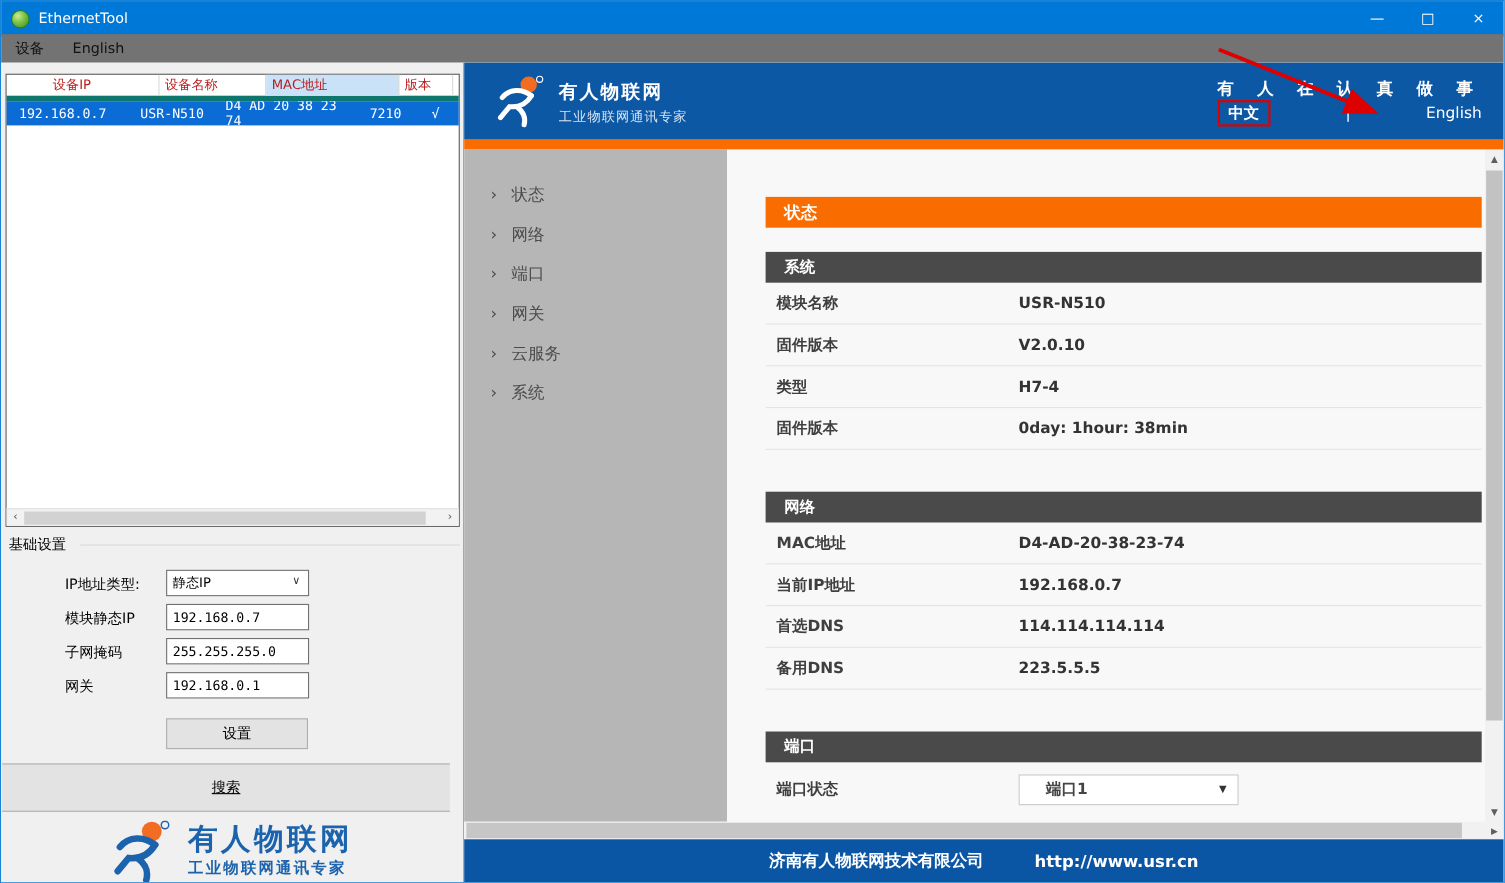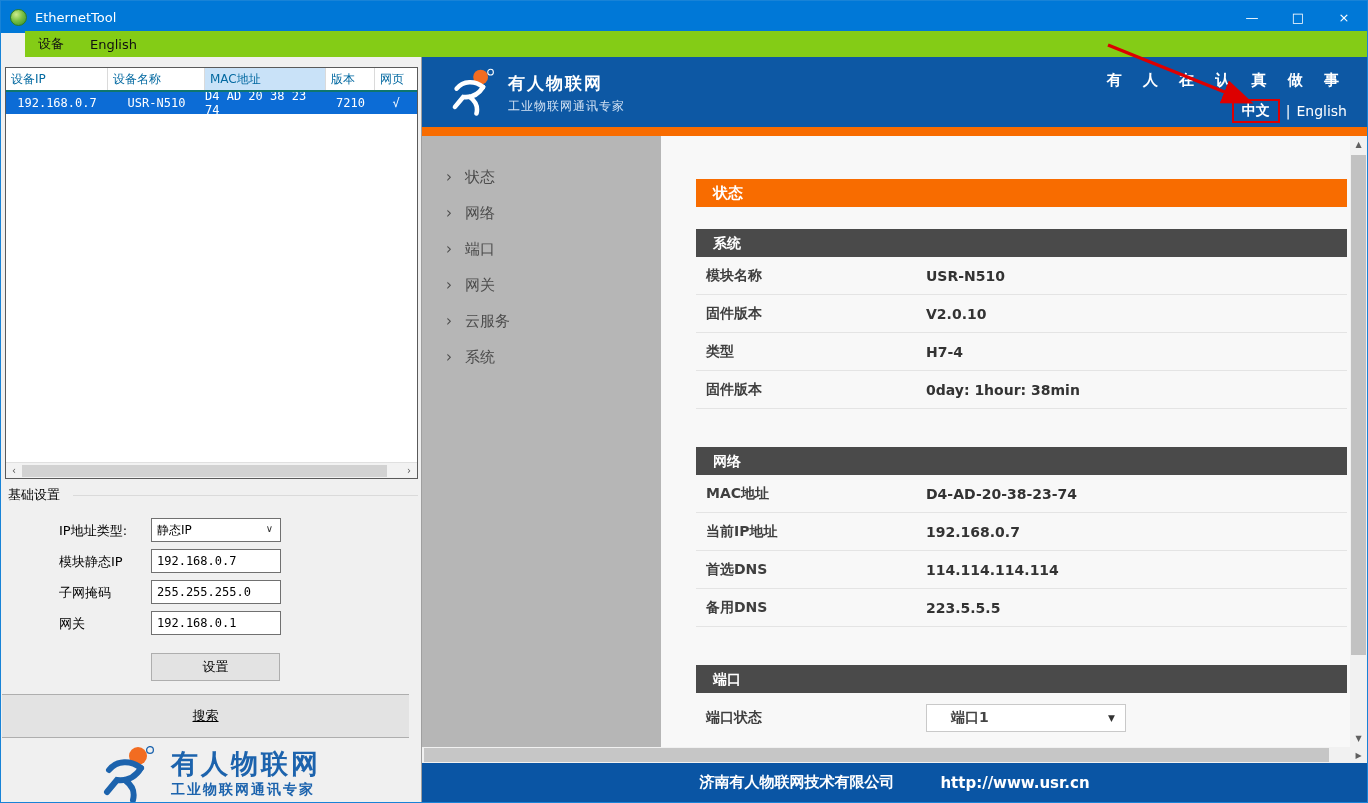--- a/index.html
+++ b/index.html
@@ -8,27 +8,27 @@
 
   
   .titlebar { position:absolute; top:0; left:0; right:0; height:32px; background:#0078d7; display:flex; align-items:center; color:#fff; }
   .app-icon { width:17px; height:17px; border-radius:50%; margin:0 8px 0 9px;
     background:radial-gradient(circle at 35% 30%, #cdeb8e 0%, #7ac143 45%, #2e8b2e 100%); border:1px solid #2e7d1f; }
   .win-title { font-size:13px; }
   .win-controls { margin-left:auto; display:flex; height:30px; }
   .win-btn { width:46px; height:30px; display:flex; align-items:center; justify-content:center; font-size:13px; cursor:default; }
 
   
-  .menubar { position:absolute; top:30px; left:0; right:0; height:26px; background:#84cc16; display:flex; align-items:center; font-size:13px; color:#111;margin-left:24px; }
+  .menubar { position:absolute; top:30px; left:0; right:0; height:26px; background:#737373; display:flex; align-items:center; font-size:13px; color:#111; }
   .menu-item { padding:0 13px; height:100%; display:flex; align-items:center; }
 
   
   .left-panel { position:absolute; top:56px; bottom:0; left:0; width:421px; background:#f0f0f0; border-right:1px solid #9f9f9f; }
   .listbox { position:absolute; left:4px; top:10px; width:413px; height:412px; background:#fff; border:1px solid #5a5a5a; }
-  .lv-header { display:flex; height:24px; font-size:12px; color:#0369a1; border-bottom:2px solid #0f766e; }
+  .lv-header { display:flex; height:24px; font-size:12px; color:#b91c1c; border-bottom:5px solid #0f766e;padding-left:37px; }
   .lv-hcell { display:flex; align-items:center; padding-left:5px; border-right:1px solid #dadada; overflow:hidden; }
   .c1{width:102px;} .c2{width:97px;} .c3{width:121px;} .c4{width:49px;} .c5{flex:1; border-right:none;}
   .lv-hcell.hl { background:#c9e2f8; }
   .lv-row { display:flex; height:22px; background:#0c6cd6; color:#fff; font-size:12px; font-family:"DejaVu Sans Mono", monospace; }
   .lv-cell { display:flex; align-items:center; justify-content:center; overflow:hidden; }
   .lv-hscroll { position:absolute; bottom:0; left:0; width:100%; height:16px; background:#f2f2f2; border-top:1px solid #e0e0e0; display:flex; align-items:center; font-size:10px; color:#555; }
   .hs-arrow { width:16px; text-align:center; flex:none; }
   .hs-thumb { height:12px; background:#d2d2d2; flex:1; margin-right:14px; }
 
   .group-label { position:absolute; left:7px; top:429px; font-size:13px; color:#000; }
@@ -46,21 +46,21 @@
   .logo-text-slogan { font-size:14px; font-weight:bold; color:#1c63ad; letter-spacing:2px; margin-top:2px; }
 
   
   .webview { position:absolute; left:421px; top:56px; right:0; bottom:0; background:#f8f8f8; }
   .web-header { position:absolute; top:0; left:0; right:0; height:70px; background:#0d58a4; color:#fff; }
   .wh-logo { position:absolute; left:28px; top:11px; }
   .wh-brand { position:absolute; left:86px; top:15px; font-size:17px; font-weight:bold; letter-spacing:2px; }
   .wh-slogan { position:absolute; left:86px; top:41px; font-size:12px; color:#d4e3f4; letter-spacing:1px; }
   .wh-right { position:absolute; right:20px; top:14px; text-align:right; }
   .wh-motto { font-size:15px; font-weight:bold; letter-spacing:8px; }
-  .wh-lang { margin-top:9px; font-size:14px; display:flex; justify-content:flex-end; align-items:center; gap:6px; }
+  .wh-lang { margin-top:1px; font-size:14px; display:flex; justify-content:space-between; align-items:center; gap:6px; }
   .lang-zh { border:2px solid #dd0000; padding:1px 8px; font-weight:bold; }
   .orange-bar { position:absolute; top:70px; left:0; right:0; height:9px; background:#f86c00; }
 
   .web-body { position:absolute; top:79px; left:0; right:0; bottom:55px; }
   .web-nav { position:absolute; left:0; top:0; bottom:0; width:239px; background:#b6b6b6; padding-top:23px; }
   .nav-item { height:36px; display:flex; align-items:center; padding-left:24px; font-size:15px; color:#4c4c4c; cursor:pointer; }
   .nav-chevron { margin-right:13px; color:#4c4c4c; font-size:15px; }
 
   .web-content { position:absolute; left:239px; right:17px; top:0; bottom:0; background:#f8f8f8; overflow:hidden; }
   .content-inner { margin:43px 3px 0 35px; }

